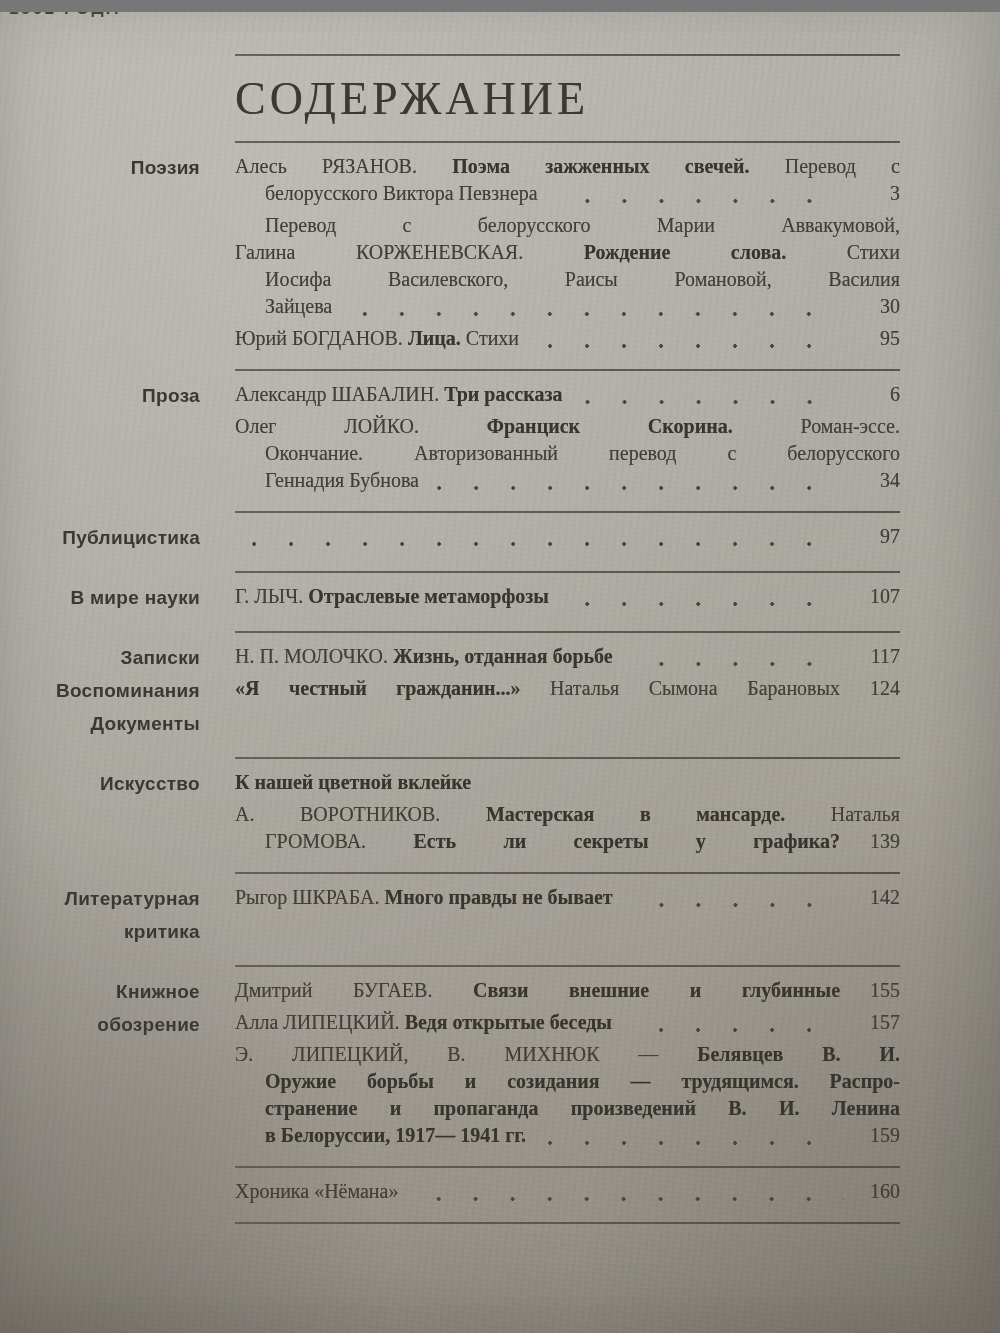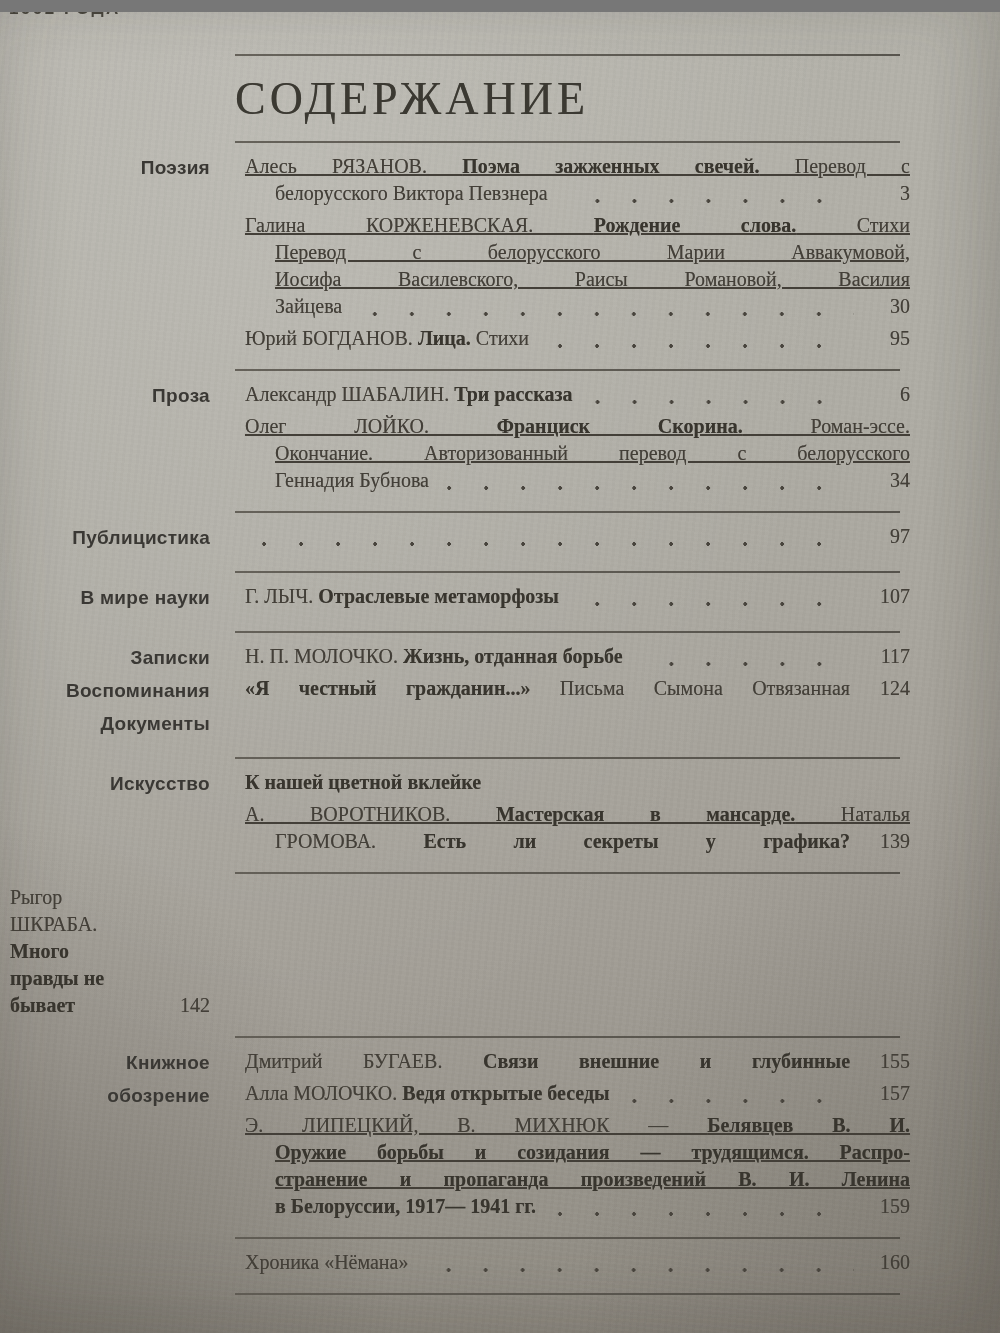--- a/index.html
+++ b/index.html
@@ -31,34 +31,34 @@
   }
   .rule-top{margin-top:42px;}
   .title{
     margin:17px 0 15px 235px;
     font:400 46px/1.15 "Liberation Serif",serif;
     letter-spacing:4px;color:#3b3932;
     text-shadow:0 0 .5px rgba(60,56,48,.55);
   }
   .section{
     display:grid;grid-template-columns:200px 665px;column-gap:35px;
-    padding:10px 10px 17px;
+    padding:10px 0 17px;
   }
   .label-col{
     text-align:right;margin-top:-2px;
     font:700 19px/33px "Liberation Sans",sans-serif;
     letter-spacing:.3px;color:#3a3834;
   }
   .content-col{
     font:400 20px/27px "Liberation Serif",serif;
     color:#433f38;text-shadow:0 0 .4px rgba(60,56,48,.5);
   }
   .entry + .entry{margin-top:5px;}
   .line.indent{padding-left:30px;}
-  .line.spread{text-align:justify;text-align-last:justify;text-decoration:underline;}
+  .line.spread{text-align:justify;text-align-last:justify;}
   .line.flexrow{display:flex;align-items:flex-end;}
   .seg-b{font-weight:700;color:#38352e;}
   .fill{flex:1 1 auto;text-align:justify;text-align-last:justify;margin-right:14px;}
   .leader{
     flex:1 1 auto;align-self:flex-end;height:6px;
     margin:0 10px 3px 16px;
     background-image:radial-gradient(circle at 2.2px 3px,#48443d 1.7px,rgba(0,0,0,0) 2px);
     background-size:37px 6px;background-repeat:repeat-x;background-position:100% 50%;
   }
   .page{min-width:46px;text-align:right;white-space:nowrap;}
@@ -80,22 +80,22 @@
           <div class="content-col">
             <div class="entry">
               <div class="line spread"><span class="line-text"><span class="seg">Алесь РЯЗАНОВ. </span><span class="seg seg-b">Поэма зажженных свечей.</span><span class="seg"> Перевод с</span></span></div>
               <div class="line indent flexrow">
                 <span class="line-text"><span class="seg">белорусского Виктора Певзнера</span></span>
                 <span class="leader"></span>
                 <span class="page">3</span>
               </div>
             </div>
             <div class="entry">
+              <div class="line indent spread"><span class="line-text"><span class="seg">Перевод с белорусского Марии Аввакумовой,</span></span></div>
               <div class="line spread"><span class="line-text"><span class="seg">Галина КОРЖЕНЕВСКАЯ. </span><span class="seg seg-b">Рождение слова.</span><span class="seg"> Стихи</span></span></div>
-              <div class="line indent spread"><span class="line-text"><span class="seg">Перевод с белорусского Марии Аввакумовой,</span></span></div>
               <div class="line indent spread"><span class="line-text"><span class="seg">Иосифа Василевского, Раисы Романовой, Василия</span></span></div>
               <div class="line indent flexrow">
                 <span class="line-text"><span class="seg">Зайцева</span></span>
                 <span class="leader"></span>
                 <span class="page">30</span>
               </div>
             </div>
             <div class="entry">
               <div class="line flexrow">
                 <span class="line-text"><span class="seg">Юрий БОГДАНОВ. </span><span class="seg seg-b">Лица.</span><span class="seg"> Стихи</span></span>
@@ -168,21 +168,21 @@
           <div class="content-col">
             <div class="entry">
               <div class="line flexrow">
                 <span class="line-text"><span class="seg">Н. П. МОЛОЧКО. </span><span class="seg seg-b">Жизнь, отданная борьбе</span></span>
                 <span class="leader"></span>
                 <span class="page">117</span>
               </div>
             </div>
             <div class="entry">
               <div class="line flexrow">
-                <span class="line-text fill"><span class="seg seg-b">«Я честный гражданин...»</span><span class="seg"> Письма Сымона Отвязанная</span></span>
+                <span class="line-text fill"><span class="seg seg-b">«Я честный гражданин...»</span><span class="seg"> Наталья Сымона Барановых</span></span>
                 <span class="page">124</span>
               </div>
             </div>
           </div>
         </div>
         <div class="rule"></div>
         <div class="section">
           <div class="label-col">
             <div class="label-line">Искусство</div>
           </div>
@@ -194,20 +194,24 @@
               <div class="line spread"><span class="line-text"><span class="seg">А. ВОРОТНИКОВ. </span><span class="seg seg-b">Мастерская в мансарде.</span><span class="seg"> Наталья</span></span></div>
               <div class="line indent flexrow">
                 <span class="line-text fill"><span class="seg">ГРОМОВА. </span><span class="seg seg-b">Есть ли секреты у графика?</span></span>
                 <span class="page">139</span>
               </div>
             </div>
           </div>
         </div>
         <div class="rule"></div>
         <div class="section">
+          <div class="label-col">
+            <div class="label-line">Литературная</div>
+            <div class="label-line">критика</div>
+          </div>
           <div class="content-col">
             <div class="entry">
               <div class="line flexrow">
                 <span class="line-text"><span class="seg">Рыгор ШКРАБА. </span><span class="seg seg-b">Много правды не бывает</span></span>
                 <span class="leader"></span>
                 <span class="page">142</span>
               </div>
             </div>
           </div>
         </div>
@@ -219,21 +223,21 @@
           </div>
           <div class="content-col">
             <div class="entry">
               <div class="line flexrow">
                 <span class="line-text fill"><span class="seg">Дмитрий БУГАЕВ. </span><span class="seg seg-b">Связи внешние и глубинные</span></span>
                 <span class="page">155</span>
               </div>
             </div>
             <div class="entry">
               <div class="line flexrow">
-                <span class="line-text"><span class="seg">Алла МОЛОЧКО. </span><span class="seg seg-b">Ведя открытые беседы</span></span>
+                <span class="line-text"><span class="seg">Алла ЛИПЕЦКИЙ. </span><span class="seg seg-b">Ведя открытые беседы</span></span>
                 <span class="leader"></span>
                 <span class="page">157</span>
               </div>
             </div>
             <div class="entry">
               <div class="line spread"><span class="line-text"><span class="seg">Э. ЛИПЕЦКИЙ, В. МИХНЮК — </span><span class="seg seg-b">Белявцев В. И.</span></span></div>
               <div class="line indent spread"><span class="line-text"><span class="seg seg-b">Оружие борьбы и созидания — трудящимся. Распро-</span></span></div>
               <div class="line indent spread"><span class="line-text"><span class="seg seg-b">странение и пропаганда произведений В. И. Ленина</span></span></div>
               <div class="line indent flexrow">
                 <span class="line-text"><span class="seg seg-b">в Белоруссии, 1917— 1941 гг.</span></span>

